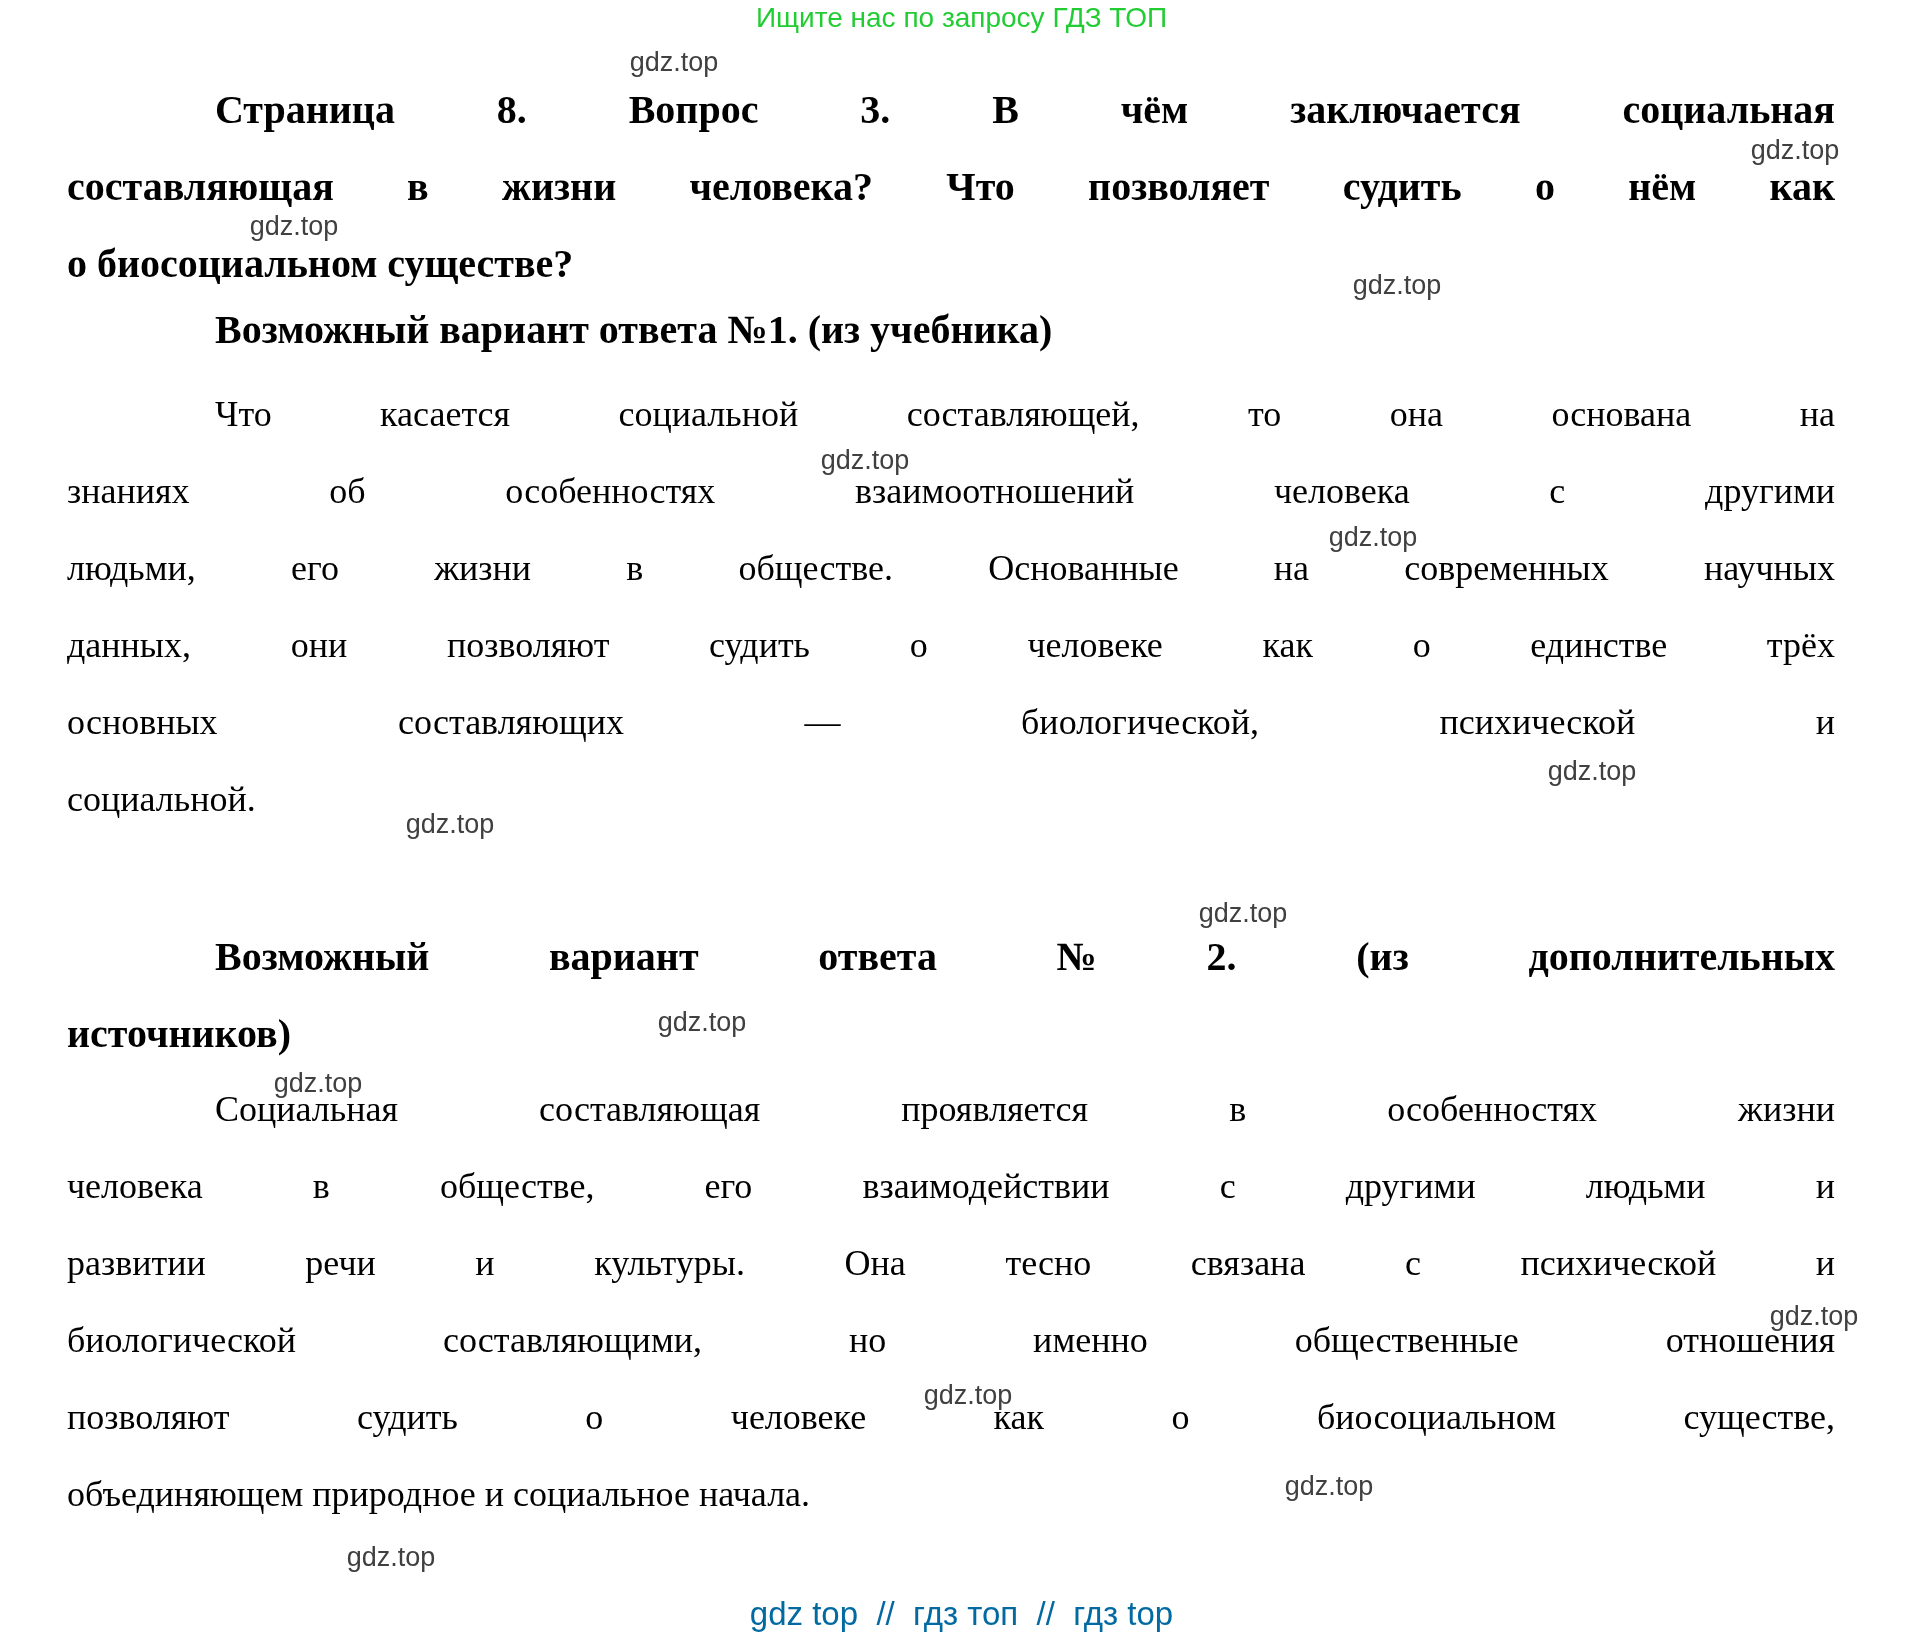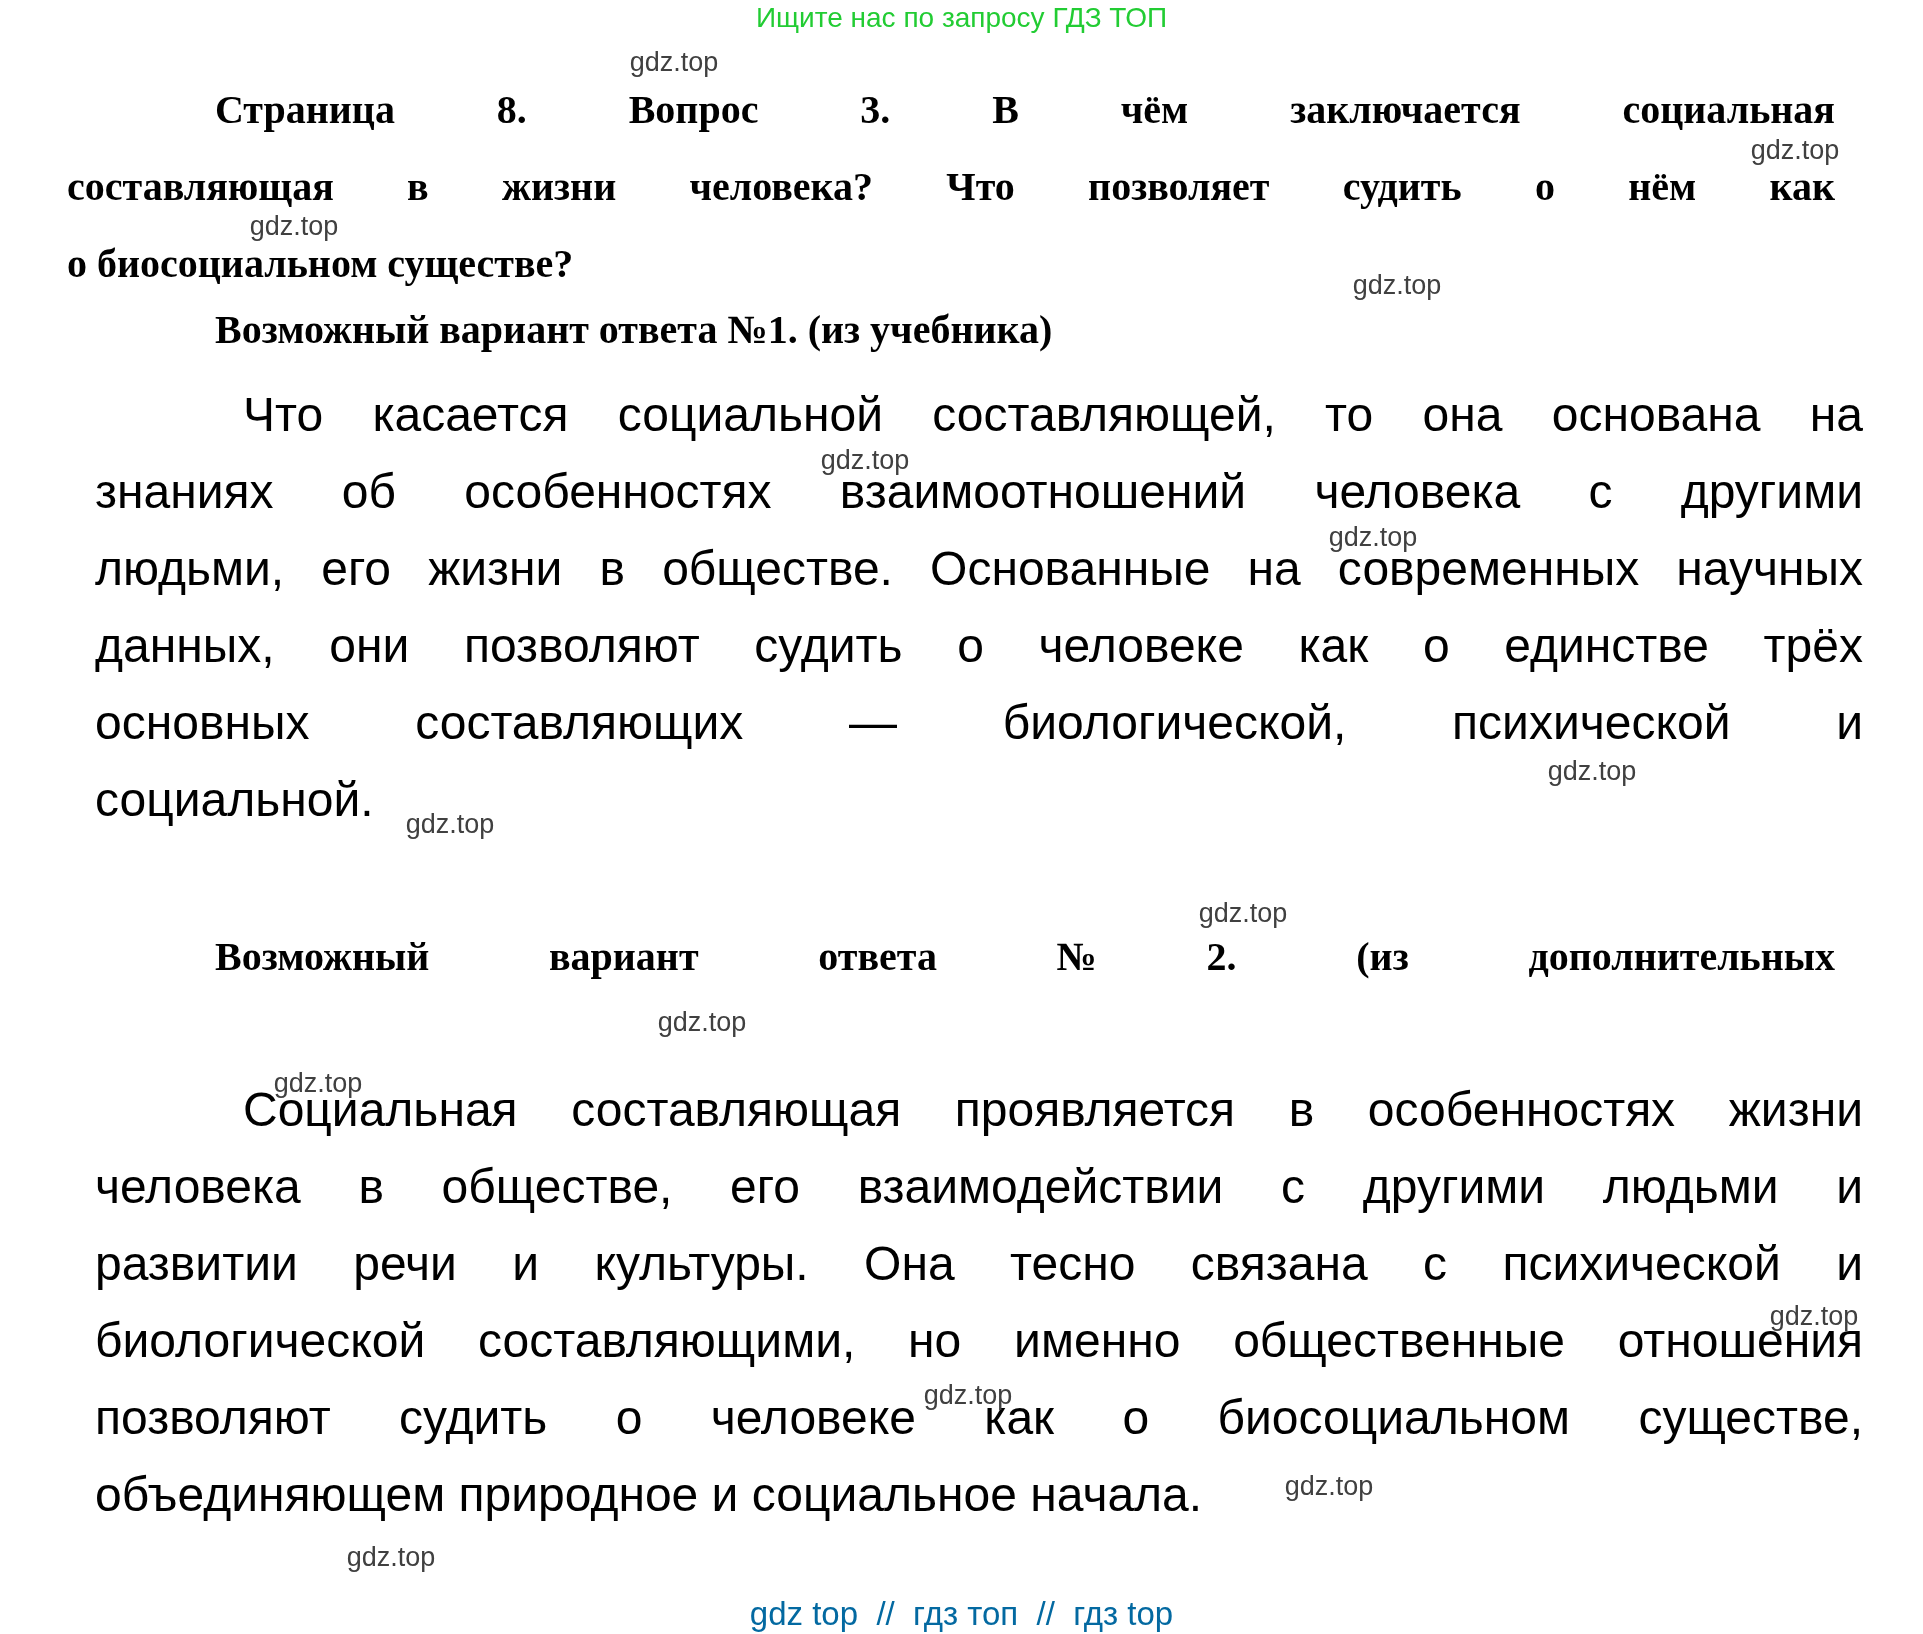--- a/index.html
+++ b/index.html
@@ -10,21 +10,21 @@
     font-size: 28px; line-height: 36px; color: #22cc33; white-space: nowrap;
   }
   .block { position: absolute; left: 67px; width: 1768px; color: #000; }
   .line {
     display: block; height: 77px; line-height: 77px; white-space: nowrap;
     text-align: justify; text-align-last: justify; overflow: visible;
   }
   .line.last { text-align-last: left; }
   .line.indent { padding-left: 148px; box-sizing: border-box; }
   .bold { font-family: "Liberation Serif", serif; font-weight: bold; font-size: 40px; }
-  .regular { font-family: Liberation Sans, sans-serif; font-weight: normal; font-size: 48px; margin-left: 28px; }
+  .regular { font-family: Liberation Serif, serif; font-weight: normal; font-size: 36px; }
   .wm {
     position: absolute; font-family: "Liberation Sans", sans-serif;
     font-size: 27px; line-height: 30px; color: #404040; white-space: nowrap;
     transform: translate(-50%, -50%);
   }
   .footer {
     position: absolute; left: 0; top: 1594px; width: 1923px; text-align: center;
     font-family: "Liberation Sans", sans-serif; font-size: 33px; line-height: 40px;
     color: #0369a1; white-space: pre;
   }
@@ -47,20 +47,21 @@
     <div class="line indent">Что касается социальной составляющей, то она основана на</div>
     <div class="line">знаниях об особенностях взаимоотношений человека с другими</div>
     <div class="line">людьми, его жизни в обществе. Основанные на современных научных</div>
     <div class="line">данных, они позволяют судить о человеке как о единстве трёх</div>
     <div class="line">основных составляющих — биологической, психической и</div>
     <div class="line last">социальной.</div>
   </div>
 
 <div class="block bold" id="h2-block" style="top:918px;">
     <div class="line indent">Возможный вариант ответа №2. (из дополнительных</div>
+    <div class="line last">источников)</div>
   </div>
 <div class="block regular" id="p2-block" style="top:1071px;">
     <div class="line indent">Социальная составляющая проявляется в особенностях жизни</div>
     <div class="line">человека в обществе, его взаимодействии с другими людьми и</div>
     <div class="line">развитии речи и культуры. Она тесно связана с психической и</div>
     <div class="line">биологической составляющими, но именно общественные отношения</div>
     <div class="line">позволяют судить о человеке как о биосоциальном существе,</div>
     <div class="line last">объединяющем природное и социальное начала.</div>
   </div>
 

